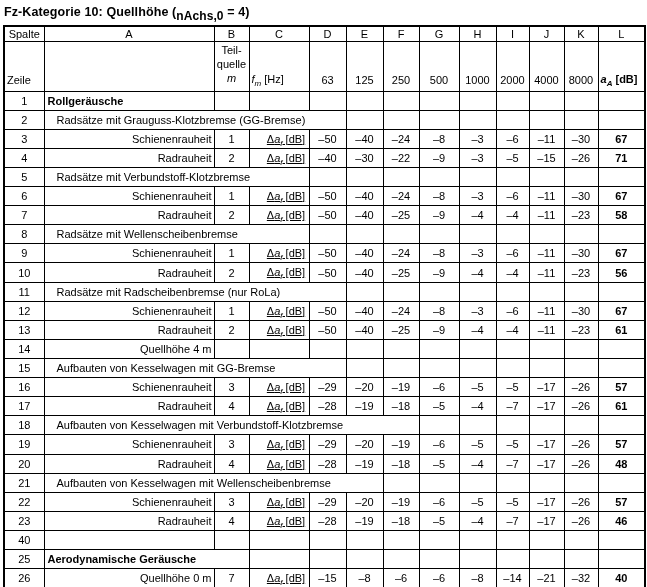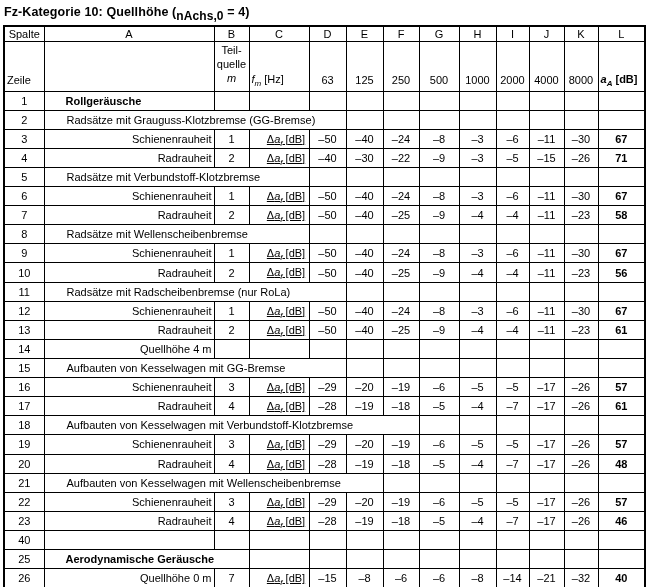--- a/index.html
+++ b/index.html
@@ -32,22 +32,22 @@
     height:46px;vertical-align:bottom;padding-bottom:2px;text-align:center;
   }
   tr.mainhead th.corner{text-align:left;}
   tr.mainhead th.tq{vertical-align:top;padding-top:1px;}
   tr.mainhead th.tq div{line-height:14px;text-align:center;}
   tr.mainhead th.fm{text-align:left;line-height:13px;}
   tr.mainhead th.aa{text-align:left;font-weight:bold;line-height:13px;}
   
   td.zeile{text-align:center;}
   td.lbl-r{text-align:right;padding-right:2px;}
-  td.sec{text-align:left;padding-left:22px;}
-  td.sec-b{text-align:left;padding-left:21px;font-weight:bold;}
+  td.sec{text-align:left;padding-left:12px;}
+  td.sec-b{text-align:left;padding-left:3px;font-weight:bold;}
   td.ctr{text-align:center;}
   td.delta{text-align:center;padding-left:16px;text-decoration:underline;}
   td.aa-val{text-align:center;font-weight:bold;}
   i{font-style:italic;}
 </style>
 </head>
 <body>
 
 <div class="page">
   <div class="title"><span>Fz-Kategorie 10: Quellhöhe (</span><sub>nAchs,0</sub><span> = 4)</span></div>

